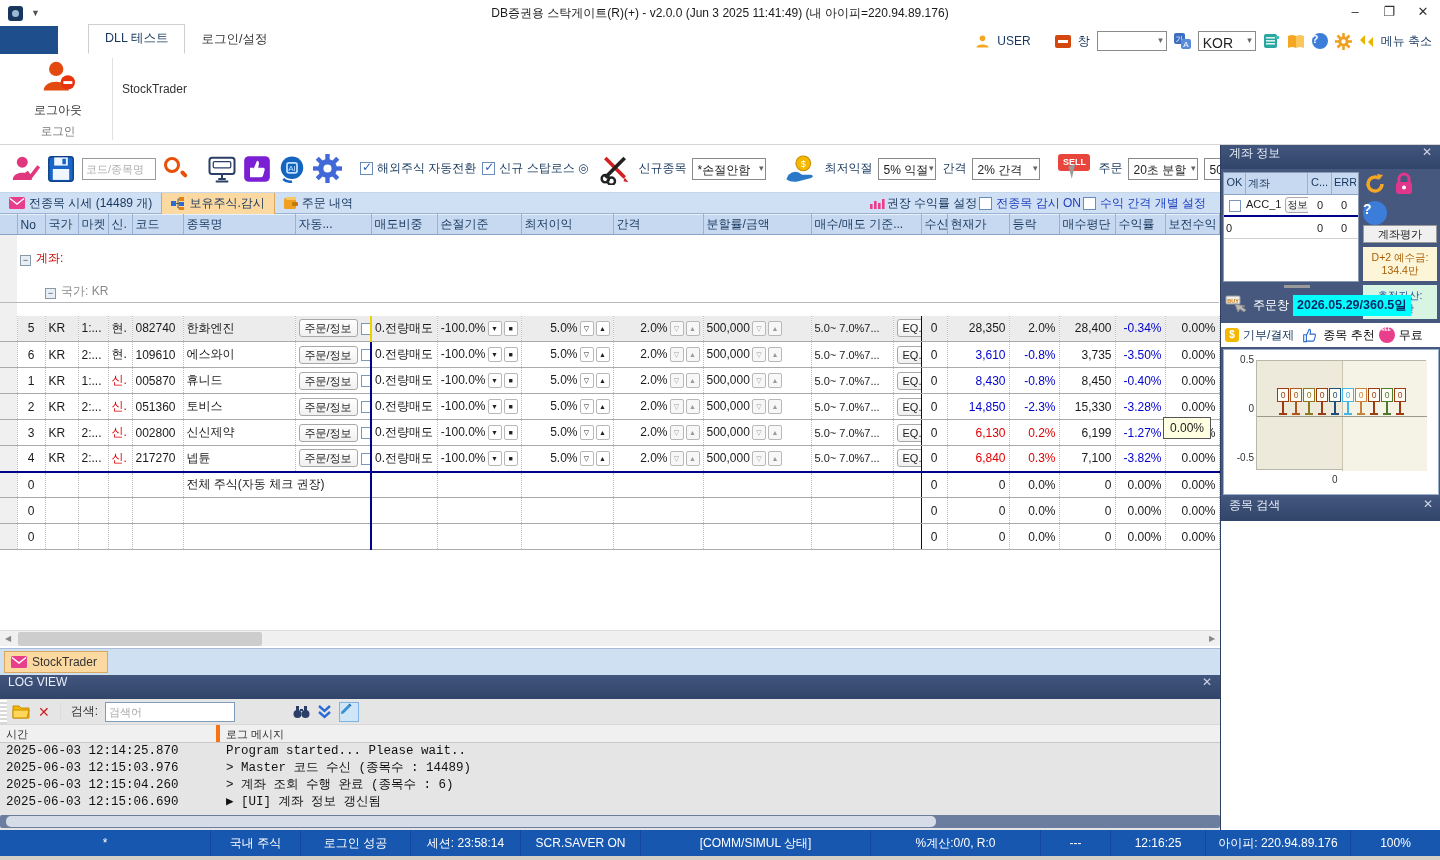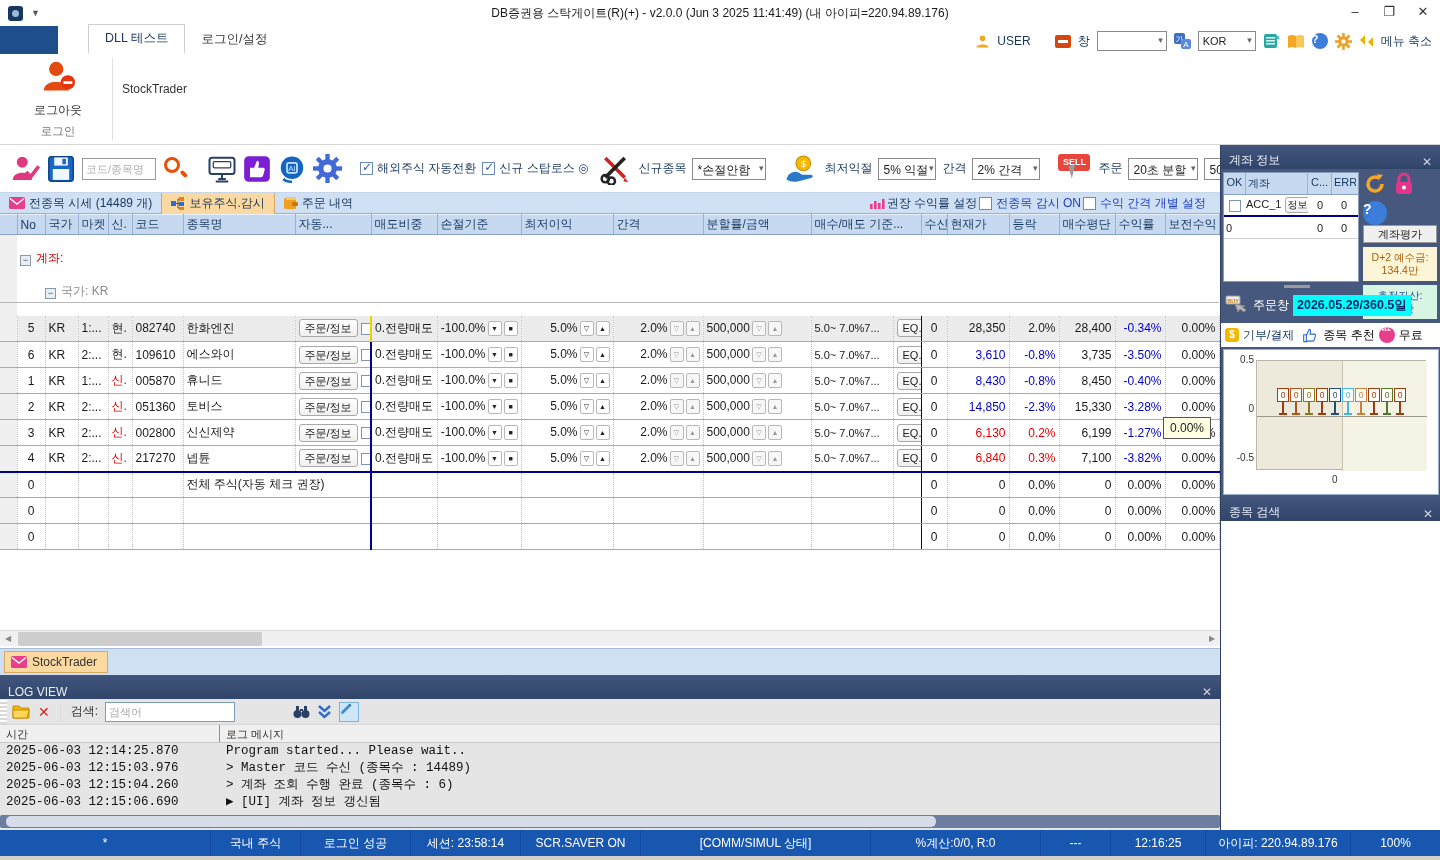--- a/index.html
+++ b/index.html
@@ -20,21 +20,21 @@
   .winbtn { width:34px; height:24px; text-align:center; line-height:22px; font-size:13px; color:#333; }
 
   
   .ribbon-tabs { position:absolute; left:0; top:26px; width:1440px; height:28px; background:#fff;
     display:flex; align-items:flex-end; }
   .filebtn { width:58px; height:28px; background:#1f4e8c; }
   .rtab { padding:5px 16px 6px; font-size:12.5px; color:#333; }
   .rtab.active { border:1px solid #cfcfcf; border-bottom:1px solid #fff; color:#17375e; background:#fff; }
   .ribbon-right { margin-left:auto; display:flex; align-items:center; gap:7px; padding-right:8px; padding-bottom:3px; }
   .ribbon-right .lbl { font-size:12px; color:#17375e; }
-  .mini-select { position:relative; height:20px; border:1px solid #8a8a8a; background:#fff; font-size:11px;
+  .mini-select { position:relative; height:20px; border:1px solid #8a8a8a; background:#fff; font-size:14px;
     color:#222; padding:3px 16px 0 4px; white-space:nowrap; overflow:hidden; }
   .mini-select::after { content:"▾"; position:absolute; right:3px; top:3px; font-size:9px; color:#666; }
 
   
   .ribbon-body { position:absolute; left:0; top:54px; width:1440px; height:91px; background:#fff;
     border-bottom:1px solid #d5d5d5; }
   .logout-btn { position:absolute; left:26px; top:6px; width:64px; text-align:center; }
   .logout-btn .cap { font-size:12px; color:#333; margin-top:4px; }
   .grp-login { position:absolute; left:18px; top:70px; width:80px; text-align:center; font-size:11.5px; color:#777; }
   .ribbon-sep { position:absolute; left:112px; top:4px; width:1px; height:82px; background:#e0e0e0; }
@@ -129,31 +129,31 @@
 
   
   .st-tabbar { position:absolute; left:0; top:648px; width:1220px; height:27px; background:#cfe0f3;
     border-top:1px solid #a8bcd8; display:flex; align-items:center; }
   .st-tab { margin-left:4px; height:22px; background:#fcd9a1; border:1px solid #d8a860; display:flex;
     align-items:center; gap:5px; padding:0 10px 0 6px; font-size:12px; color:#333; }
 
   
   .logview { position:absolute; left:0; top:675px; width:1220px; height:155px; background:#e5e5e5; }
   .panel-title { height:24px; background:linear-gradient(#42557c,#31456b); color:#e8eef8; font-size:12px;
-    display:flex; align-items:flex-end; padding:0 8px; }
+    display:flex; align-items:flex-start; padding:0 8px; }
   .panel-title .x { margin-left:auto; color:#cfd6e4; font-size:12px; }
   .log-toolbar { height:26px; display:flex; align-items:center; gap:7px; padding-left:12px; border-bottom:1px solid #d8d8d8; }
   .redx { color:#cc2222; font-weight:bold; font-size:14px; }
   .log-search { width:130px; height:20px; border:1px solid #7f9db9; font-size:11px; padding:0 3px; }
   .log-search::placeholder { color:#aaa; }
   .log-lbl { font-size:12px; color:#333; }
   .pencil-tile { width:20px; height:20px; background:#cfe6f8; border:1px solid #7fb2e5; display:flex;
     align-items:center; justify-content:center; }
   .log-head { height:18px; background:#f0f0f0; border-bottom:1px solid #c8c8c8; display:flex; font-size:11px; color:#333; }
-  .log-head .c1 { width:220px; padding:2px 6px; border-right:1px solid #f97316; }
+  .log-head .c1 { width:220px; padding:2px 6px; border-right:4px solid #f97316; }
   .log-head .c2 { flex:1; padding:2px 6px; }
   .log-rows { font-family:"Liberation Mono","DejaVu Sans Mono",monospace; font-size:12.5px; color:#111; }
   .log-row { display:flex; height:17px; line-height:17px; }
   .log-row .c1 { width:220px; padding:0 6px; overflow:hidden; }
   .log-row .c2 { flex:1; padding:0 6px; overflow:hidden; }
   .log-hscroll { position:absolute; left:0; bottom:2px; width:1220px; height:13px; background:#6b7e9f; border-radius:2px; }
   .log-hscroll .thumb { position:absolute; left:6px; top:1px; width:930px; height:11px; background:#d6dde8; border-radius:5px; }
 
   
   .statusbar { position:absolute; left:0; top:830px; width:1440px; height:26px; background:#1757b0;

